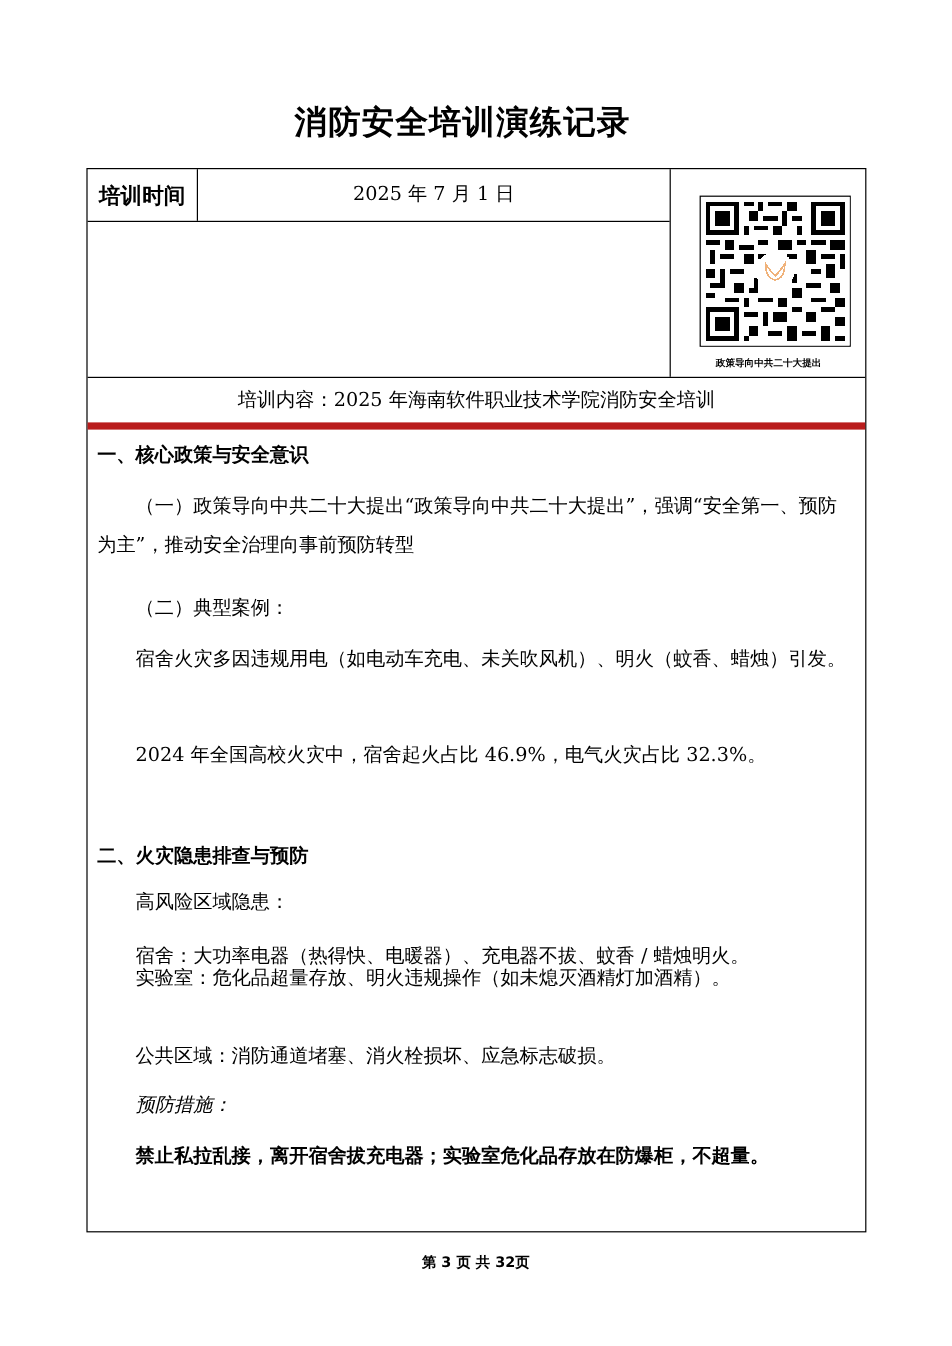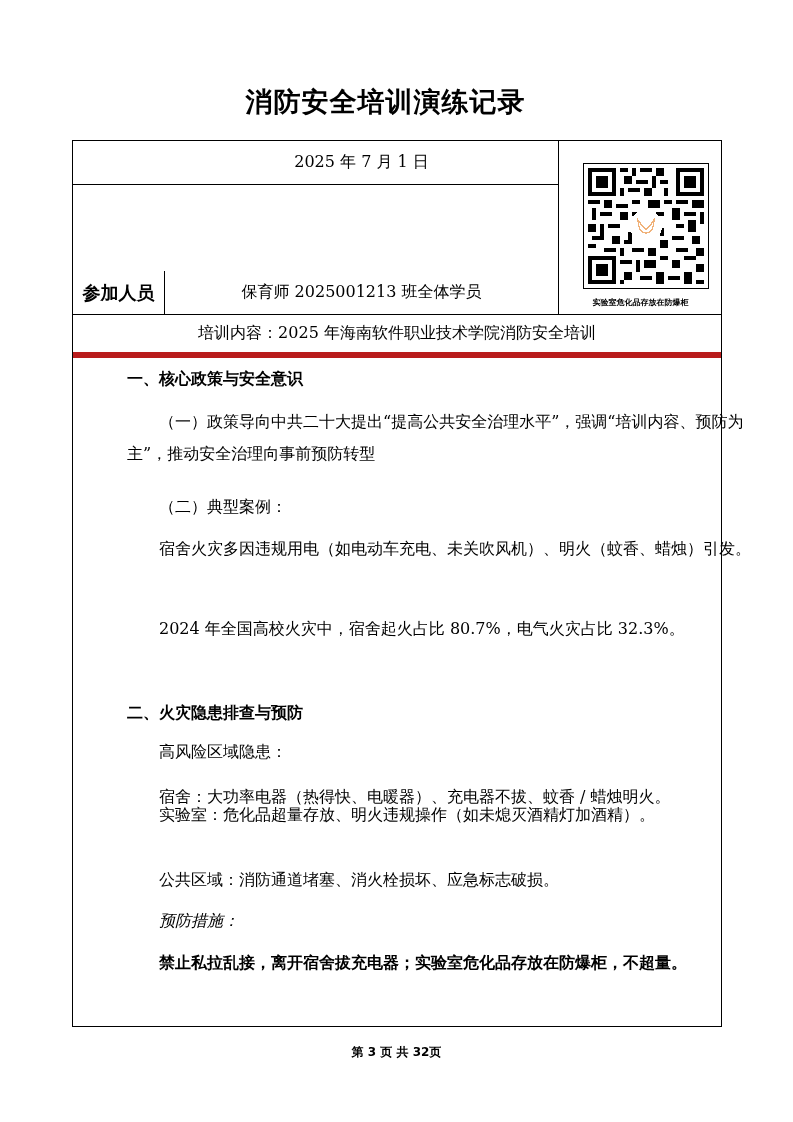--- a/index.html
+++ b/index.html
@@ -8,38 +8,35 @@
   .frame { position: absolute; left: 72px; top: 140px; width: 650px; height: 887px; border: 1px solid #000; box-sizing: border-box; }
   .row { position: absolute; left: 0; border-bottom: 1px solid #000; box-sizing: border-box; }
   .label { position: absolute; left: 0; top: 0; width: 92px; height: 100%; border-right: 1px solid #000; box-sizing: border-box; display: flex; align-items: center; justify-content: center; font-family: "DejaVu Sans", "Liberation Sans", sans-serif; font-weight: bold; font-size: 18px; }
   .value { position: absolute; left: 92px; top: 0; width: 393px; height: 100%; display: flex; align-items: center; justify-content: center; font-size: 16px; }
   .qr-cell { position: absolute; left: 485px; top: 0; width: 163px; height: 173px; border-left: 1px solid #000; box-sizing: border-box; }
   .qr { position: absolute; left: 24px; top: 22px; width: 126px; height: 126px; border: 1px solid #000; box-sizing: border-box; background: #fff; }
   .qr svg { display: block; }
   .qr-caption { position: absolute; left: 0; top: 156px; width: 163px; text-align: center; font-family: "DejaVu Sans", "Liberation Sans", sans-serif; font-size: 8px; font-weight: bold; }
   .content-title { position: absolute; left: 0; top: 173px; width: 648px; height: 44px; border-top: 1px solid #000; border-bottom: 6px solid #b91c1c; box-sizing: border-box; display: flex; align-items: center; justify-content: center; font-size: 16px; }
   .body-text { position: absolute; left: 0; top: 217px; width: 648px; padding: 0 8px; box-sizing: border-box; font-size: 16px; }
-  .p { position: absolute; left: 8px; width: 632px; line-height: 32px; margin-left: 46px; }
+  .p { position: absolute; left: 8px; width: 632px; line-height: 32px; }
   .h { font-weight: bold; }
   .indent { text-indent: 2em; }
   .footer { position: absolute; left: 0; top: 1044px; width: 793px; text-align: center; font-family: "DejaVu Sans", "Liberation Sans", sans-serif; font-weight: bold; font-size: 12px; }
 </style>
 </head>
 <body>
 
 <div class="title">消防安全培训演练记录</div>
 
 <div class="frame">
 
   <div class="row" style="top:0;height:44px;width:485px;">
+    <div class="label">培训时间</div>
     <div class="value">2025 年 7 月 1  日</div>
-  </div>
-  <div class="row" style="top:130px;height:43px;width:485px;border-bottom:none;">
-    <div class="label">参加人员</div>
-    <div class="value">保育师 2025001213 班全体学员</div>
   </div>
 
   <div class="qr-cell">
     <div class="qr">
       <svg width="124" height="124" viewBox="0 0 31 31" shape-rendering="crispEdges">
         <rect x="0" y="0" width="31" height="31" fill="#fff"></rect>
 
         <rect x="1" y="1" width="7" height="7" fill="#000"></rect>
           <rect x="2" y="2" width="5" height="5" fill="#fff"></rect>
           <rect x="3" y="3" width="3" height="3" fill="#000"></rect>
@@ -111,31 +108,31 @@
             <rect x="28" y="29" width="2" height="1"></rect>
             <rect x="12" y="12" width="2" height="1"></rect>
             <rect x="18" y="12" width="2" height="1"></rect>
           <rect x="11" y="17" width="1" height="2"></rect>
             <rect x="19" y="16" width="1" height="2"></rect>
         </g>
         <circle cx="15.5" cy="15.5" r="4" fill="#fff"></circle>
         <path d="M13.5 14 Q14.5 15.5 15.5 16.5 Q16.5 15.5 17.5 14 Q17.5 17 15.5 17.3 Q13.5 17 13.5 14 Z" fill="none" stroke="#f0b27a" stroke-width="0.35"></path>
       </svg>
     </div>
-    <div class="qr-caption">实验室危化品存放在防爆柜</div>
+    <div class="qr-caption">政策导向中共二十大提出</div>
   </div>
 
   <div class="content-title">培训内容：2025 年海南软件职业技术学院消防安全培训</div>
 
   <div class="body-text">
     <div class="p h" style="top:5px;">一、核心政策与安全意识</div>
-    <div class="p indent" style="top:48px;">（一）政策导向中共二十大提出“提高公共安全治理水平”，强调“培训内容、预防为主”，推动安全治理向事前预防转型</div>
+    <div class="p indent" style="top:48px;">（一）政策导向中共二十大提出“政策导向中共二十大提出”，强调“安全第一、预防为主”，推动安全治理向事前预防转型</div>
     <div class="p indent" style="top:133px;">（二）典型案例：</div>
     <div class="p indent" style="top:175px;">宿舍火灾多因违规用电（如电动车充电、未关吹风机）、明火（蚊香、蜡烛）引发。</div>
-    <div class="p indent" style="top:255px;">2024 年全国高校火灾中，宿舍起火占比 80.7%，电气火灾占比 32.3%。</div>
+    <div class="p indent" style="top:255px;">2024 年全国高校火灾中，宿舍起火占比 46.9%，电气火灾占比 32.3%。</div>
 
     <div class="p h" style="top:339px;">二、火灾隐患排查与预防</div>
     <div class="p indent" style="top:378px;">高风险区域隐患：</div>
     <div class="p indent" style="top:423px;">宿舍：大功率电器（热得快、电暖器）、充电器不拔、蚊香 / 蜡烛明火。</div>
     <div class="p indent" style="top:441px;">实验室：危化品超量存放、明火违规操作（如未熄灭酒精灯加酒精）。</div>
     <div class="p indent" style="top:506px;">公共区域：消防通道堵塞、消火栓损坏、应急标志破损。</div>
     <div class="p indent" style="top:547px;font-style:italic;">预防措施：</div>
     <div class="p indent" style="top:589px;font-weight:bold;">禁止私拉乱接，离开宿舍拔充电器；实验室危化品存放在防爆柜，不超量。</div>
   </div>
 </div>

